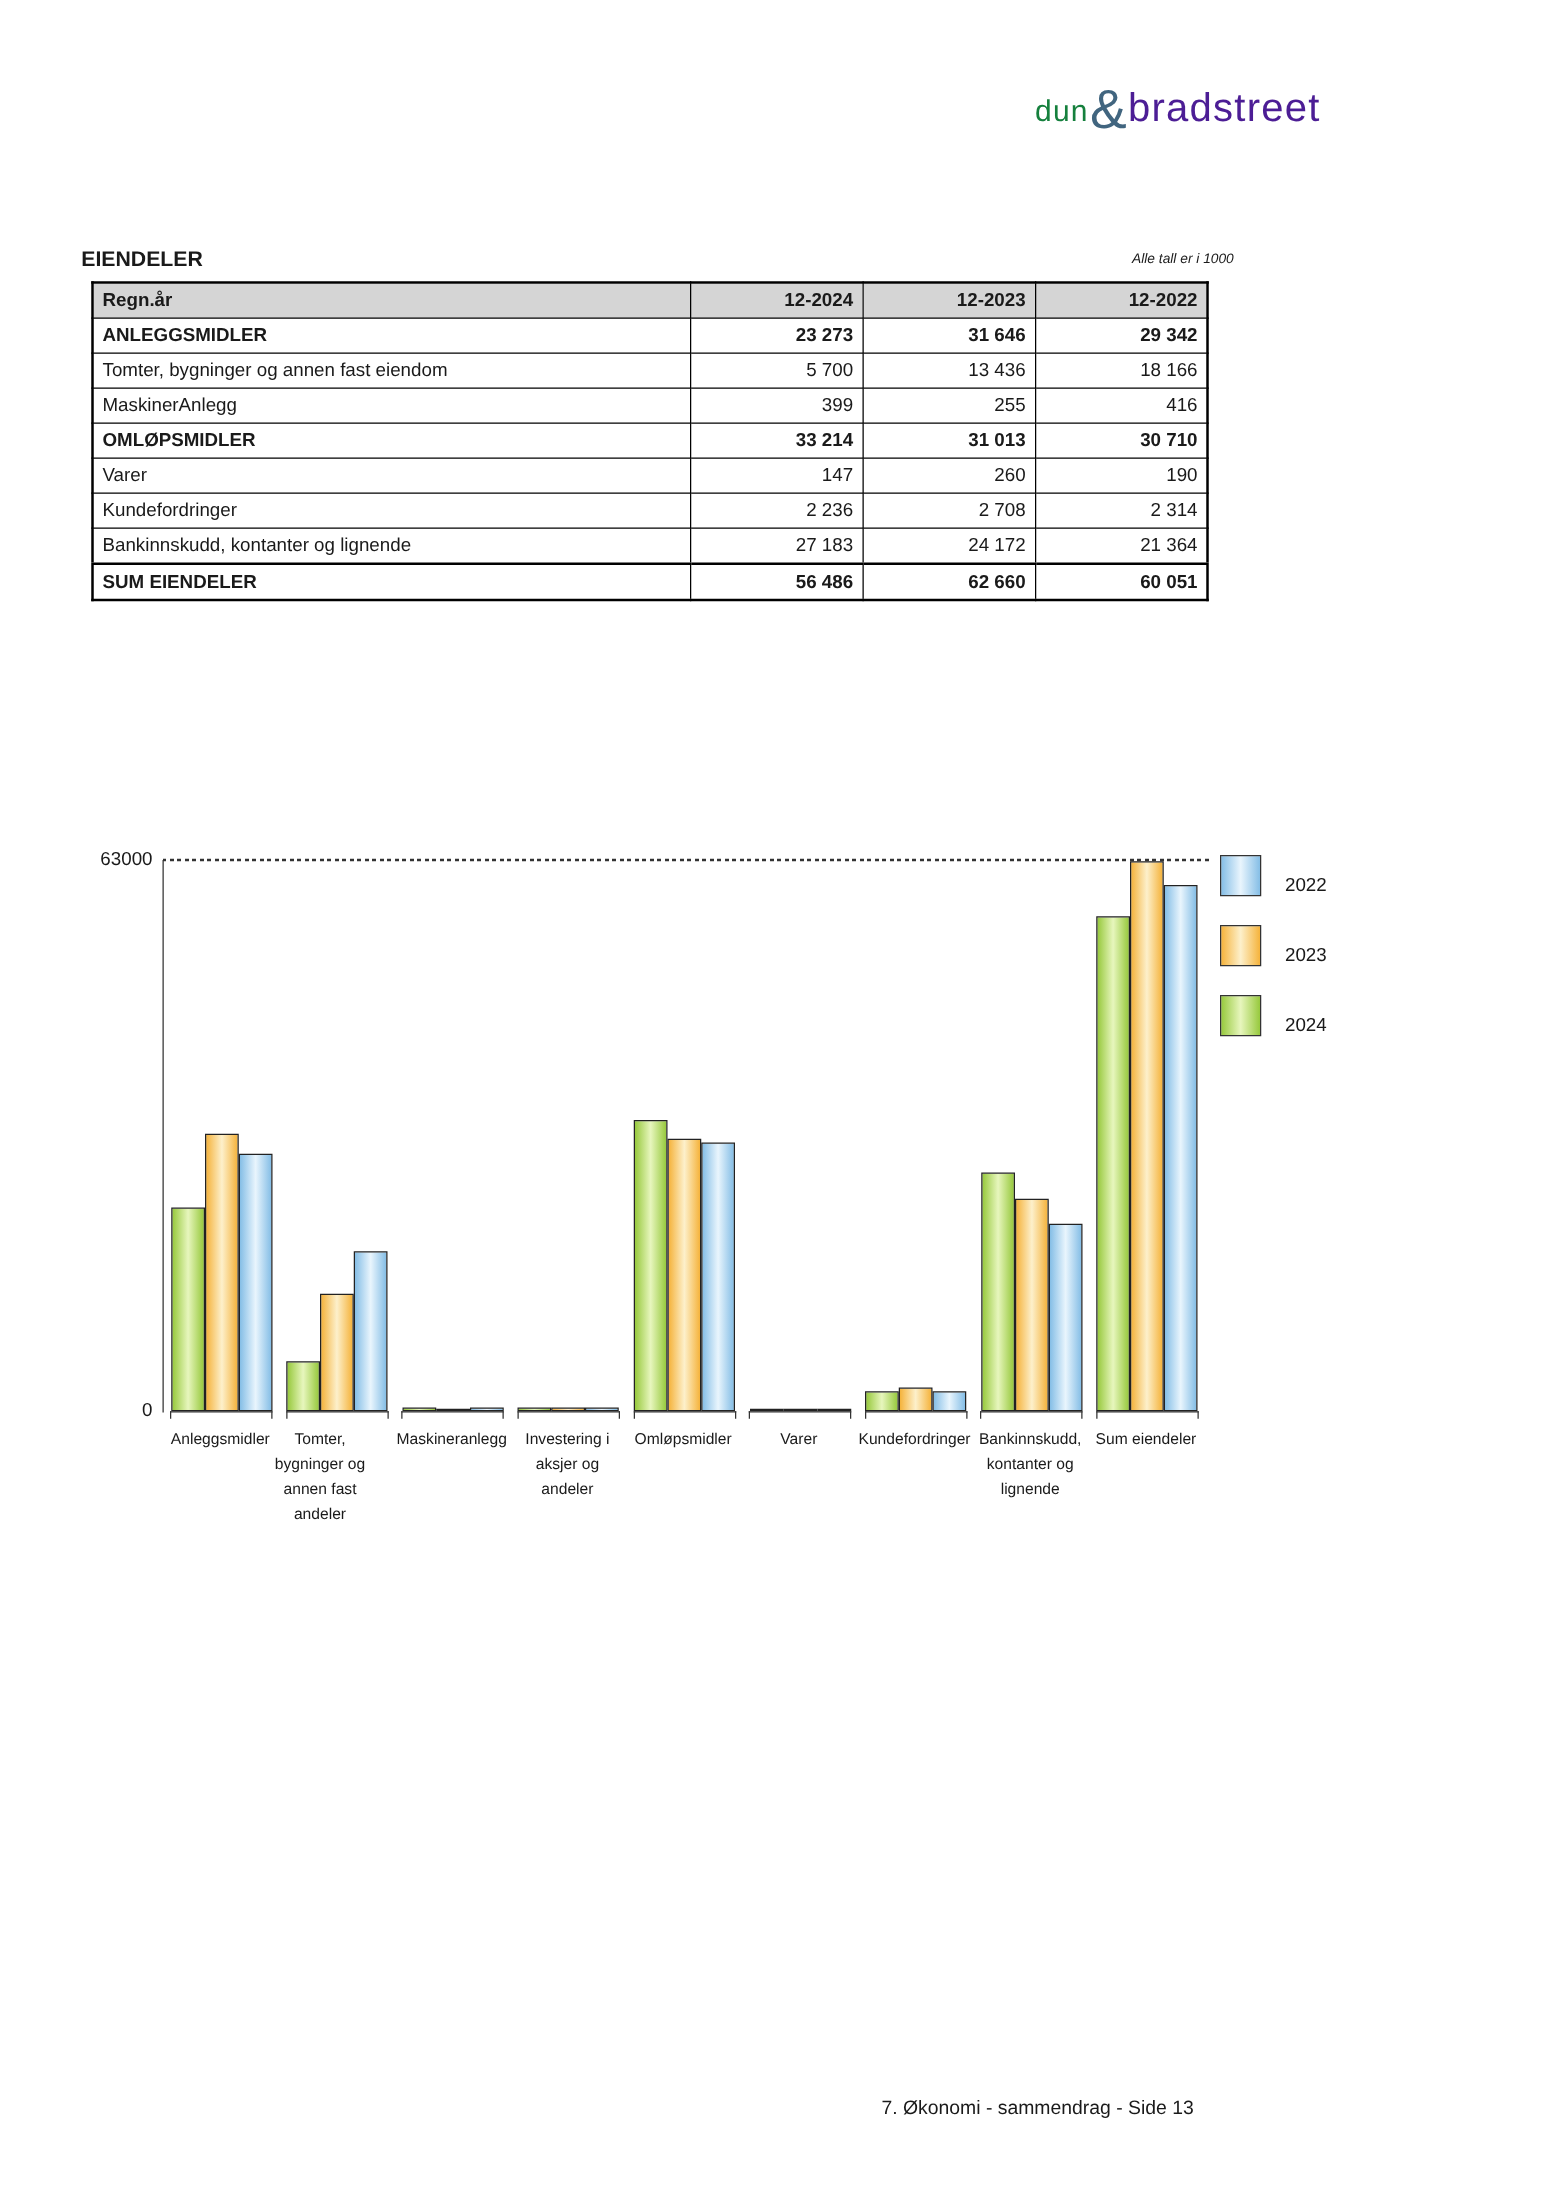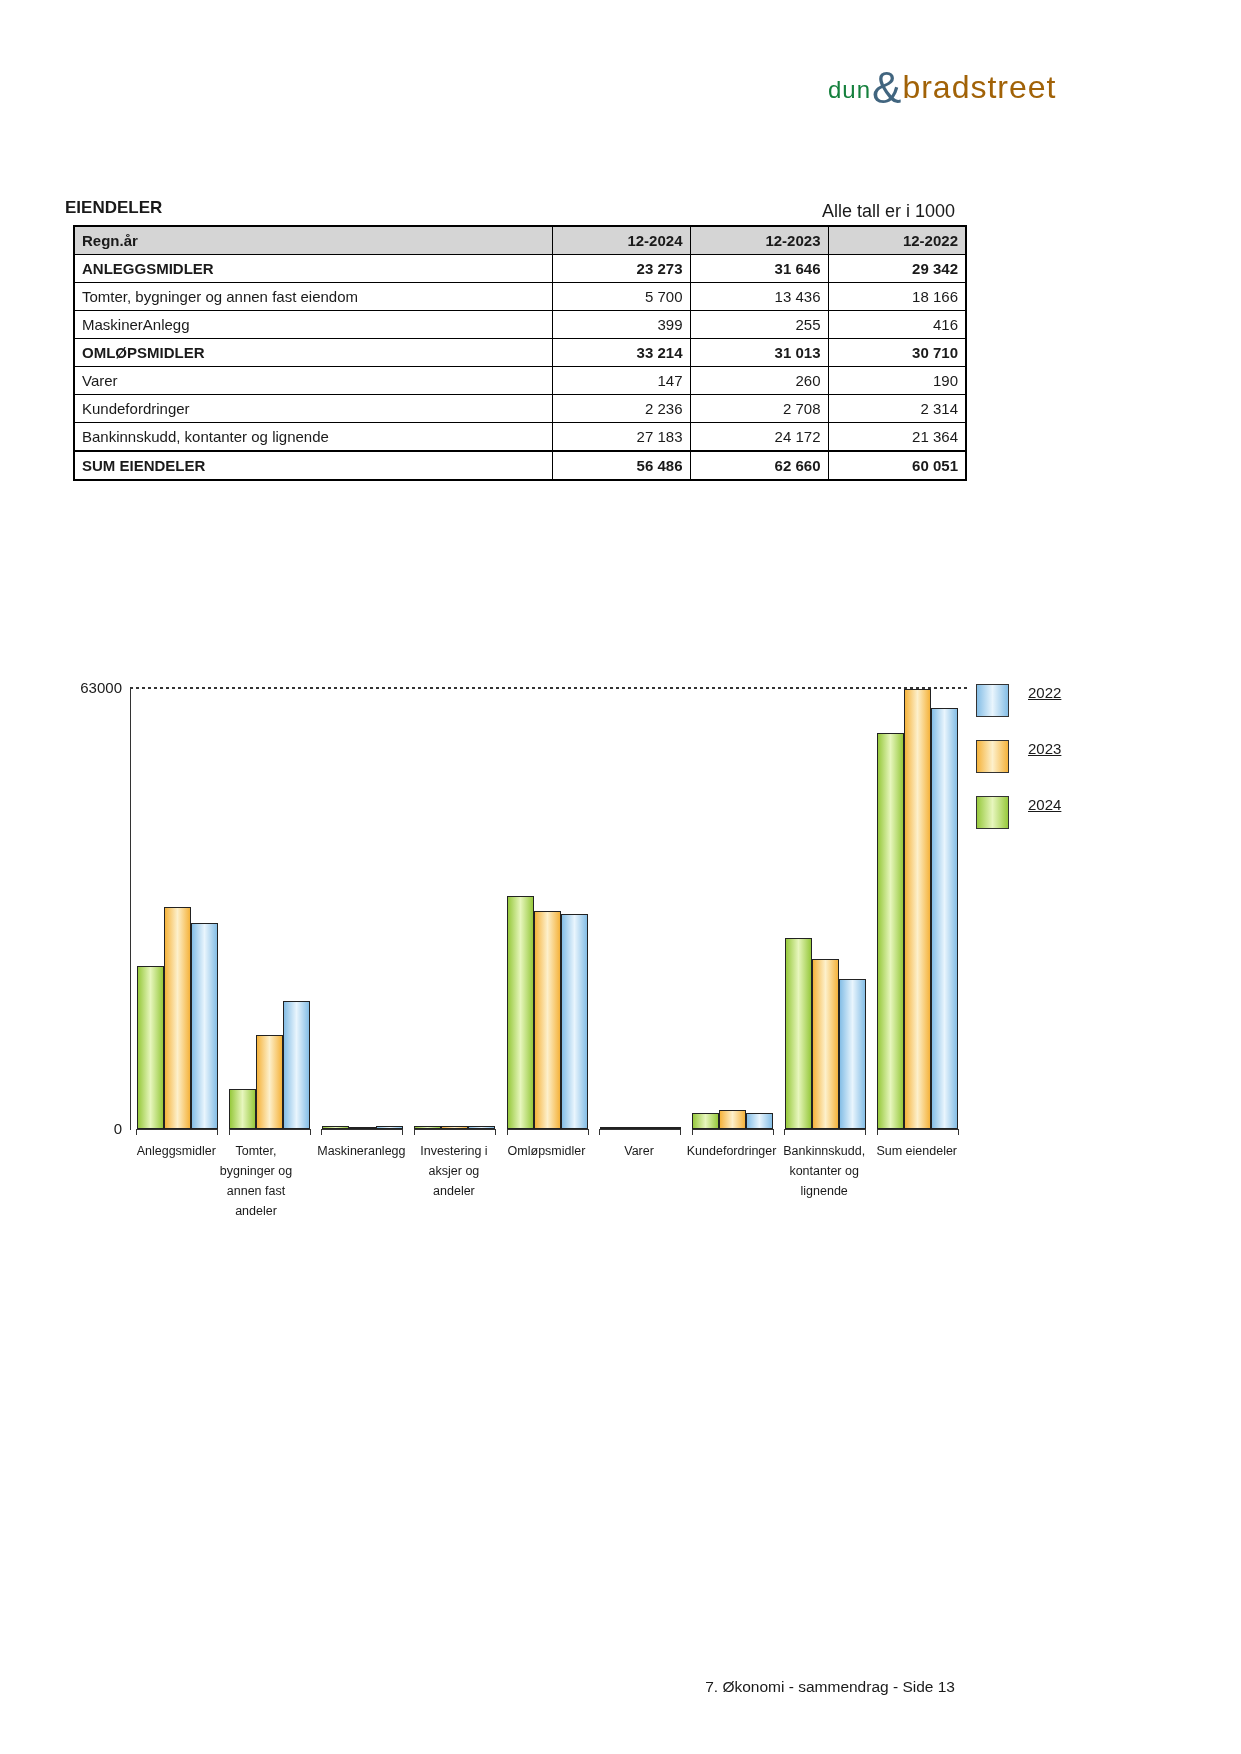--- a/index.html
+++ b/index.html
@@ -4,24 +4,24 @@
 <style>
   html,body{margin:0;padding:0;background:#ffffff;}
   .page{
     position:relative;width:1241px;height:1754px;background:#ffffff;
     font-family:"Liberation Sans","DejaVu Sans",sans-serif;color:#1a1a1a;overflow:hidden;
   }
   
   .logo{position:absolute;top:66px;left:828px;white-space:nowrap;line-height:1;}
   .logo .p1{font-size:24px;color:#15803d;letter-spacing:1px;}
   .logo .amp{font-size:44px;color:#41657f;margin:0 1px;vertical-align:-5px;font-weight:400;}
-  .logo .p2{font-size:32px;color:#a16207;letter-spacing:1px;}
+  .logo .p2{font-size:32px;color:#4c1d95;letter-spacing:1px;}
   
   .sec-title{position:absolute;left:65px;top:198px;font-size:17px;font-weight:bold;}
-  .sec-note{position:absolute;left:655px;top:201px;width:300px;text-align:right;font-size:18px;}
+  .sec-note{position:absolute;left:687px;top:201px;width:300px;text-align:right;font-size:11px;font-style:italic;}
   
   table.assets{
     position:absolute;left:63px;top:225px;width:892px;border-collapse:collapse;table-layout:fixed;
     font-size:15px;
     margin-left:10px;
   }
   table.assets col.c-label{width:478px;}
   table.assets col.c-num{width:138px;}
   table.assets th,table.assets td{
     border:1px solid #000;height:27px;padding:0 7px;overflow:hidden;white-space:nowrap;
@@ -51,21 +51,21 @@
   .chart-group .gtick{position:absolute;width:1px;height:6px;bottom:-6px;background:#333;}
   .chart-group .gtick.l{left:0;}
   .chart-group .gtick.r{right:0;}
   .bar{width:27px;border:1px solid #222;box-sizing:border-box;}
   .xlabels{position:absolute;left:130px;top:1141px;width:833px;height:120px;}
   .xlabel{
     position:absolute;top:0;transform:translateX(-50%);
     font-size:12.5px;text-align:center;line-height:20px;white-space:nowrap;
   }
   .legend{position:absolute;left:976px;top:684px;}
-  .legend-item{display:flex;align-items:flex-start;margin-bottom:23px;text-decoration:underline;}
+  .legend-item{display:flex;align-items:flex-end;margin-bottom:23px;}
   .legend-swatch{width:33px;height:33px;border:1px solid #333;box-sizing:border-box;}
   .legend-label{margin-left:19px;font-size:15px;}
   
   .footer{position:absolute;left:600px;top:1678px;width:355px;text-align:right;font-size:15.5px;}
 </style>
 </head>
 <body>
 
 <div class="page">
 

